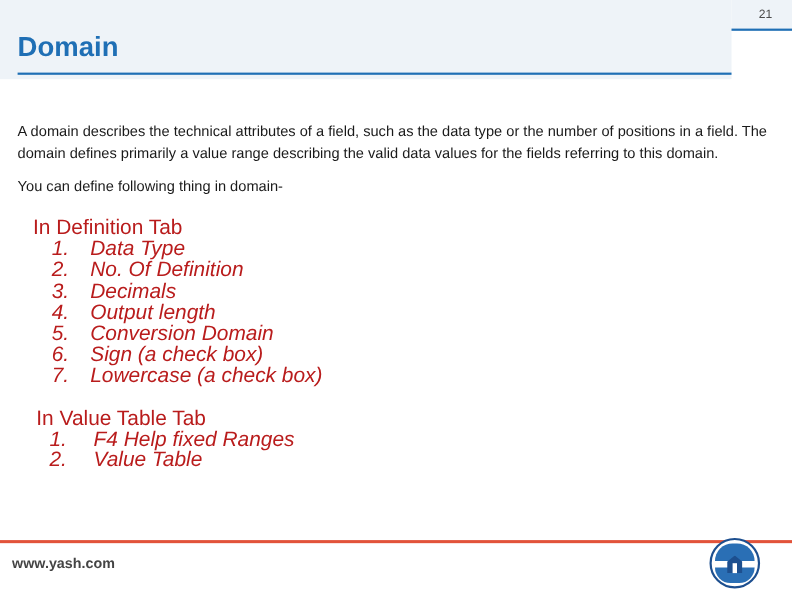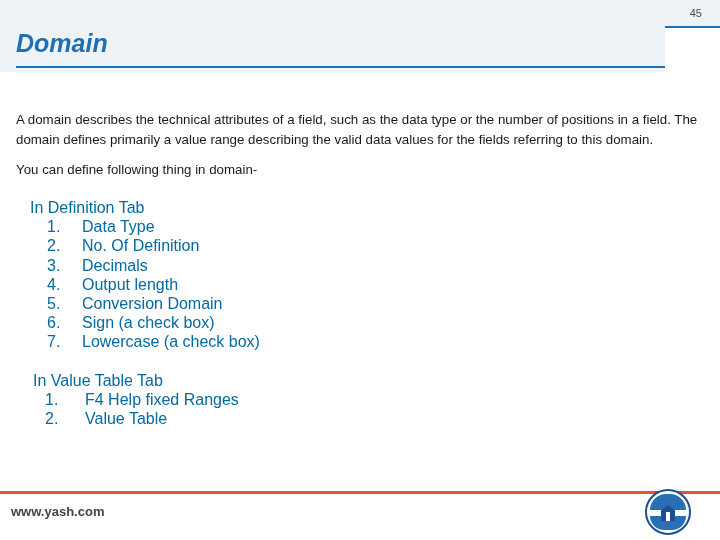--- a/index.html
+++ b/index.html
@@ -44,21 +44,20 @@
   }
   .title {
     position: absolute;
     left: 16px;
     top: 28px;
     font-size: 25px;
     color: #1f6fb5;
     font-weight: bold;
     letter-spacing: 0px;
     line-height: 30px;
-    font-style: italic;
   }
   .title-underline {
     position: absolute;
     left: 16px;
     top: 66px;
     width: 649px;
     height: 2px;
     background: #1f6fb5;
   }
 
@@ -77,34 +76,35 @@
     position: absolute;
     left: 16px;
     top: 160px;
     font-size: 13.3px;
     color: #1a1a1a;
     line-height: 19.5px;
   }
 
   .section {
     position: absolute;
-    font-size: 16px;
-    color: #0369a1;
+    font-size: 19px;
+    color: #b91c1c;
     line-height: 19.2px;
   }
   .section-definition { left: 30px; top: 198px; }
   .section-valuerange { left: 33px; top: 371px; }
 
   .section-heading {
     margin: 0 0 0 0;
   }
   .num-list {
     margin: 0;
     padding: 0;
     list-style: none;
+    font-style: italic;
   }
   .num-list li {
     display: block;
     height: 19.2px;
     line-height: 19.2px;
     white-space: nowrap;
   }
   .num-list .num {
     display: inline-block;
     width: 52px;
@@ -196,21 +196,21 @@
     width: 4px;
     height: 9px;
     background: #ffffff;
   }
 </style>
 </head>
 <body>
 
 <div class="header-band"></div>
 <div class="slide-number-box"></div>
-<div class="slide-number">45</div>
+<div class="slide-number">21</div>
 <div class="title">Domain</div>
 <div class="title-underline"></div>
 
 <div class="para">A domain describes the technical attributes of a field, such as the data type or the number of positions in a field. The domain defines primarily a value range describing the valid data values for the fields referring to this domain.</div>
 <div class="sub-line">You can define following thing in domain-</div>
 
 <div class="section section-definition">
   <div class="section-heading">In Definition Tab</div>
   <ul class="num-list definition-list">
     <li><span class="num">1.</span><span>Data Type</span></li>

